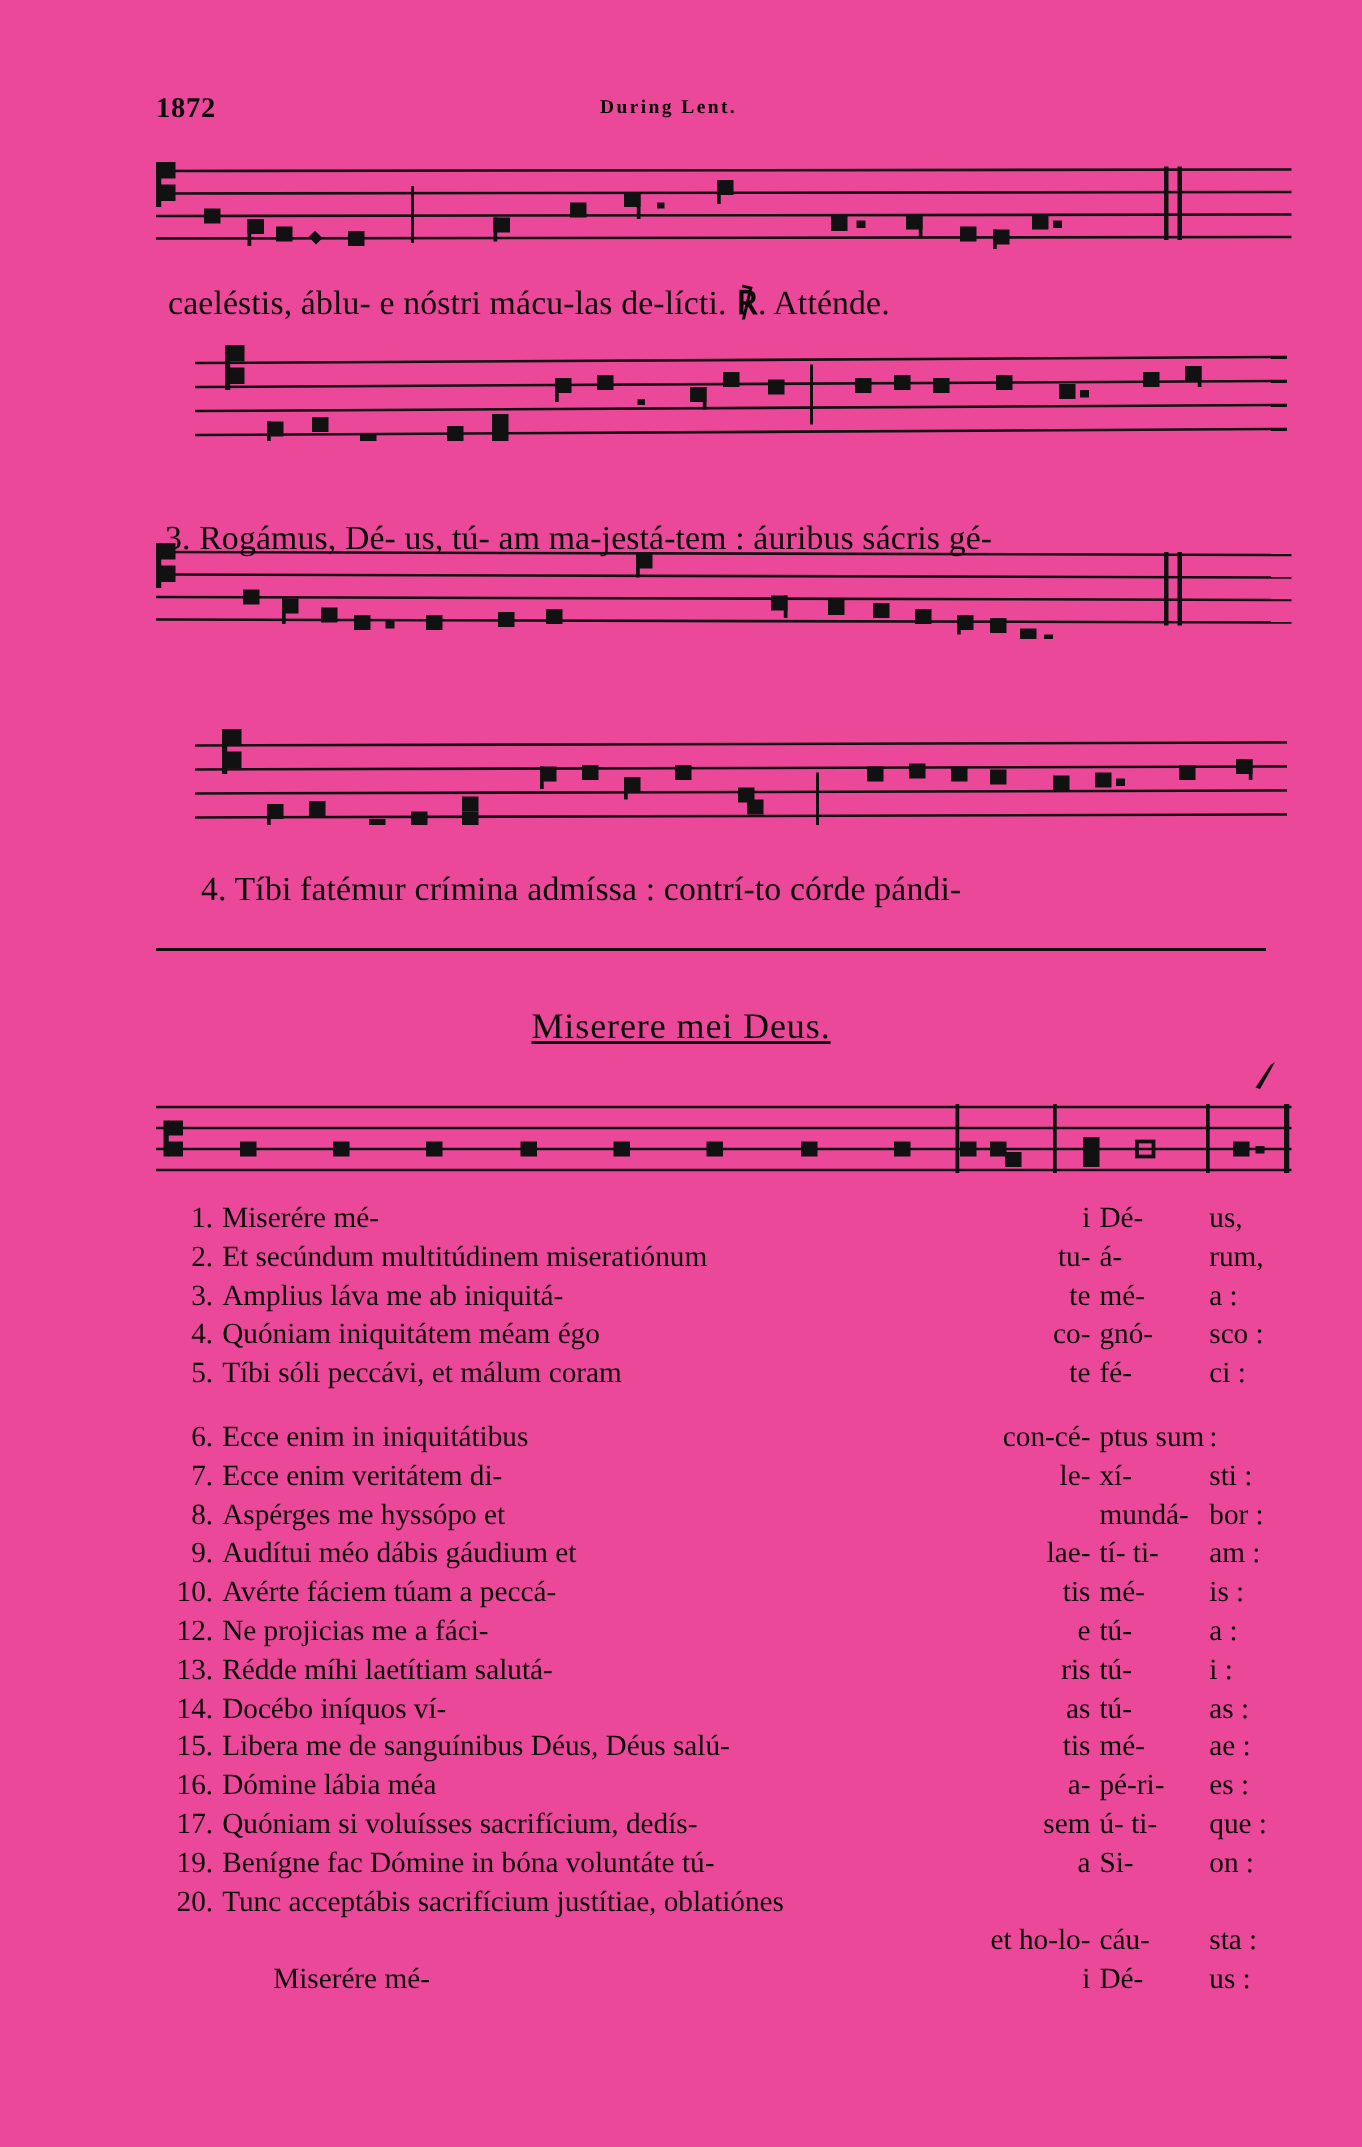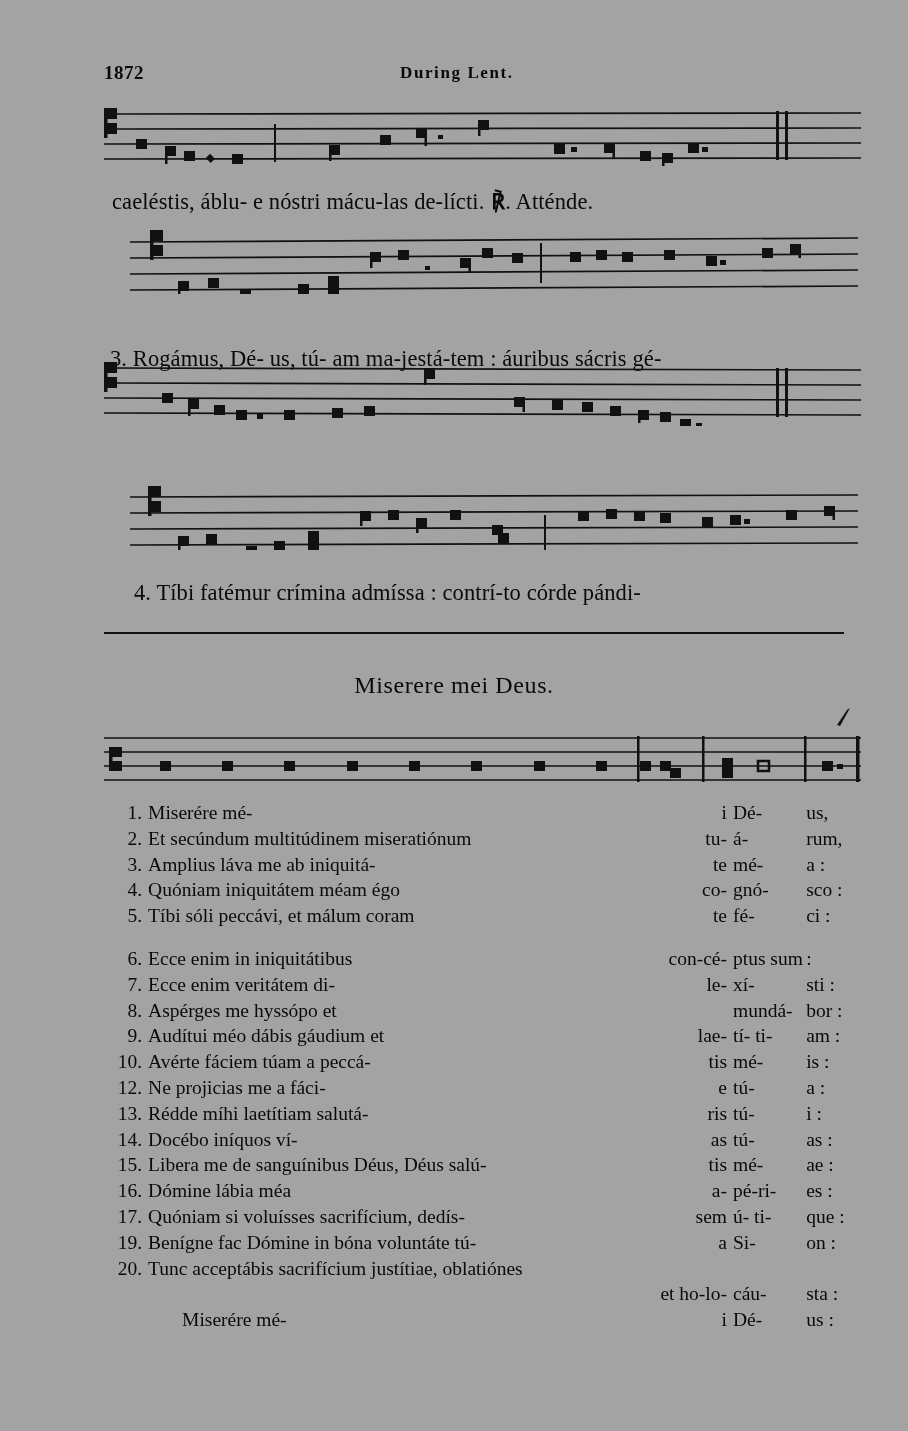--- a/index.html
+++ b/index.html
@@ -11,21 +11,21 @@
     width: 908px;
     height: 1431px;
     position: relative;
     font-family: "Liberation Serif", "DejaVu Serif", serif;
     color: #0a0a0a;
     overflow: hidden;
   }
   .page {
     position: absolute;
     inset: 0;
-    background: #a3a3a3;
+    background: #ec4899;
   }
 
   
   .page-header {
     position: absolute;
     top: 62px;
     left: 104px;
     width: 740px;
     height: 24px;
   }
@@ -35,21 +35,21 @@
     top: 0;
     font-size: 19px;
     font-weight: bold;
     letter-spacing: 0.5px;
     font-family: "Liberation Serif", serif;
   }
   .running-title {
     position: absolute;
     left: 296px;
     top: 1px;
-    font-size: 17px;
+    font-size: 13px;
     font-weight: bold;
     letter-spacing: 1.6px;
   }
 
   
   .staff {
     position: absolute;
   }
   .staff svg { display: block; }
 
@@ -79,20 +79,21 @@
 
   
   .section-title {
     position: absolute;
     top: 672px;
     left: 0;
     width: 908px;
     text-align: center;
     font-size: 24px;
     letter-spacing: 0.6px;
+    text-decoration: underline;
   }
 
   
   .psalm {
     position: absolute;
     left: 110px;
     top: 800px;
     width: 760px;
     font-size: 19.5px;
   }

